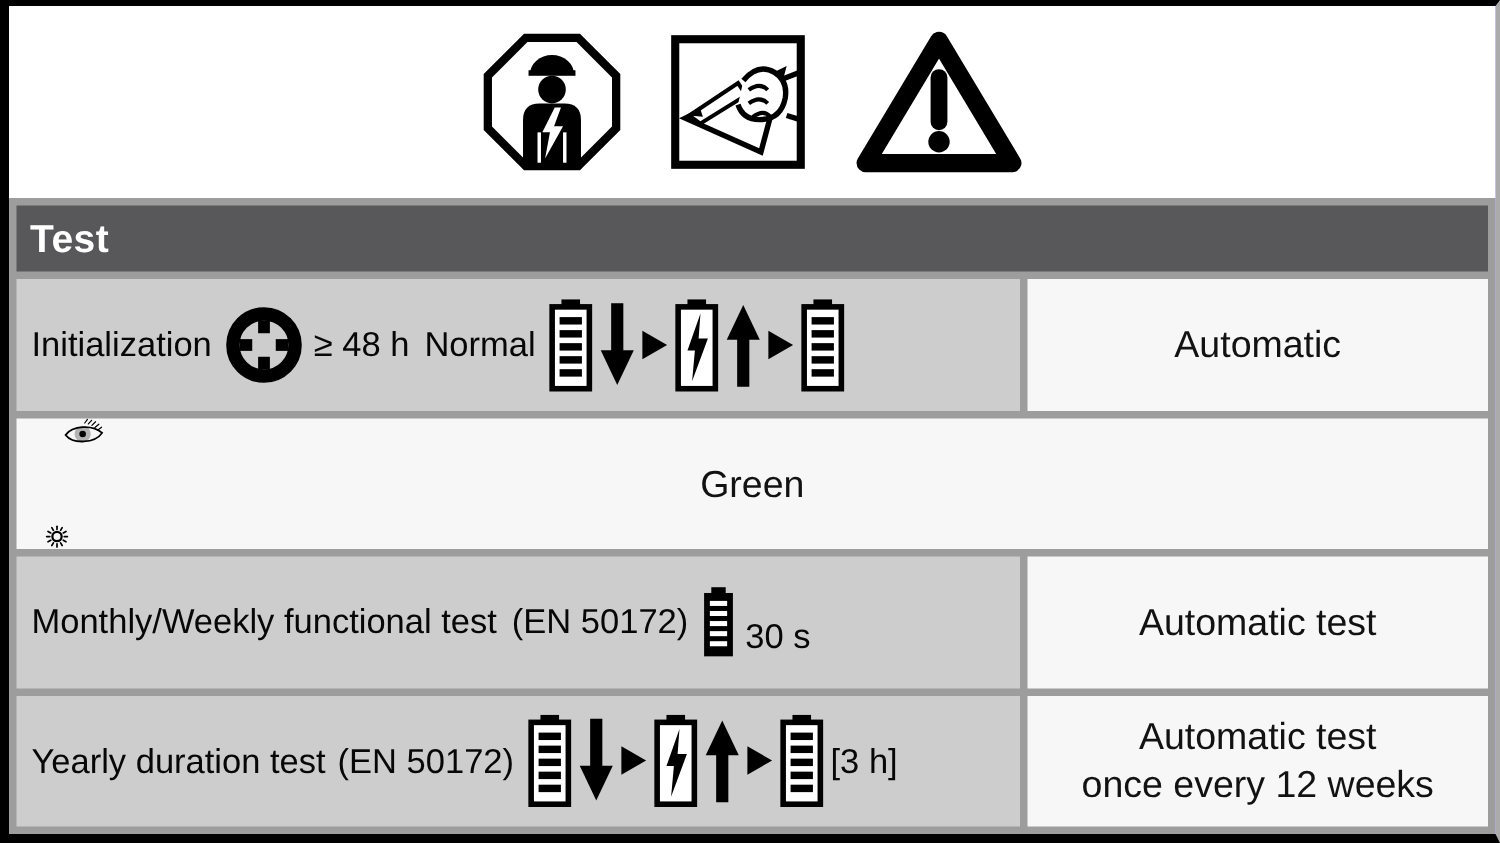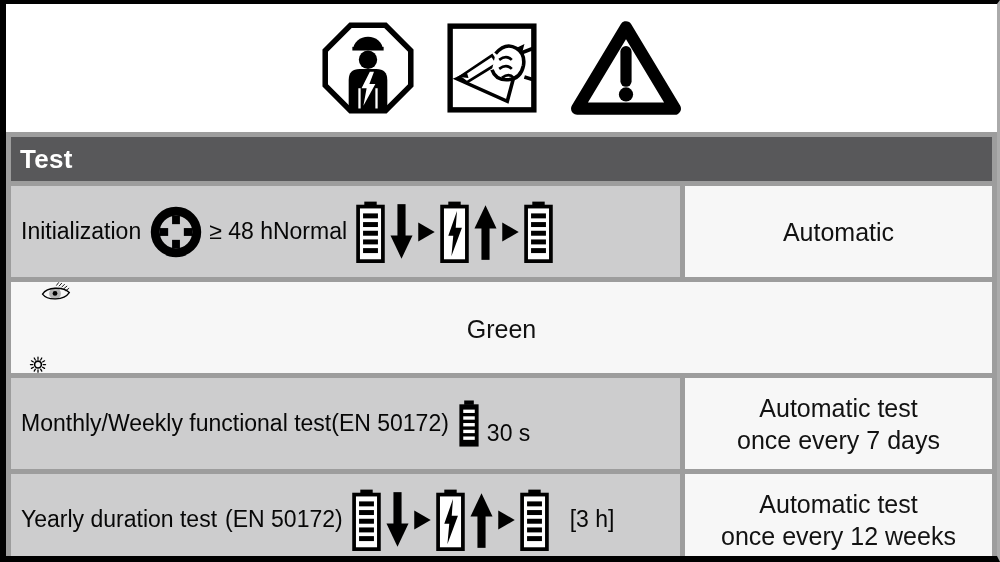--- a/index.html
+++ b/index.html
@@ -14,21 +14,21 @@
   .grid{flex:1;background:#9d9d9d;padding:5px;display:flex;flex-direction:column;gap:5px;}
   .title-bar{flex:0 0 44px;background:#58585a;color:#fff;display:flex;align-items:center;
     padding-left:9px;font-size:26px;font-weight:bold;letter-spacing:.3px;}
   .row{flex:1;display:flex;gap:5px;min-height:0;}
   .cell-left{flex:0 0 669px;background:#cdcdce;display:flex;align-items:center;
     padding-left:10px;box-sizing:border-box;font-weight:normal;font-size:23px;color:#070707;white-space:nowrap;}
   .cell-right{flex:1;background:#f7f7f7;display:flex;flex-direction:column;
     justify-content:center;font-size:25px;color:#121212;line-height:1.28;text-align:center;}
   .cell-right.horiz{flex-direction:column;gap:10px;}
   .tok{display:inline-block;}
-  .ml6{margin-left:6px;margin-top:20px;} .ml8{margin-left:8px;} .ml10{} .ml4{margin-left:20px;text-align:center;}
+  .ml6{margin-left:6px;margin-top:20px;} .ml8{margin-left:8px;} .ml10{margin-left:10px;} .ml4{margin-left:4px;text-align:center;}
   .batt-seq{display:flex;align-items:center;gap:3px;margin-left:8px;}
   svg{display:block;}
   .clock-icon{width:56px;height:56px;margin:0 5px 0 7px;}
   .batt-lg{width:31px;height:66px;}
   .batt-sm{width:24px;height:48px;}
   .arrow-ic{width:25px;height:58px;}
   .play-ic{width:19px;height:30px;}
   .eye-ic{width:90px;height:62px;}
   .sun-ic{width:54px;height:54px;}
 </style>
@@ -176,21 +176,20 @@
           <rect x="13" y="20" width="24" height="7" fill="#fff"></rect>
           <rect x="13" y="34" width="24" height="7" fill="#fff"></rect>
           <rect x="13" y="48" width="24" height="7" fill="#fff"></rect>
           <rect x="13" y="62" width="24" height="7" fill="#fff"></rect>
           <rect x="13" y="76" width="24" height="7" fill="#fff"></rect>
         </svg>
         <span class="tok ml6">30 s</span>
       </div>
       <div class="cell-right">
         <span>Automatic test</span>
-        <span>once every 7 days</span>
       </div>
     </div>
 
     <div class="row">
       <div class="cell-left">
         <span class="tok">Yearly duration test</span>
         <span class="tok ml8">(EN 50172)</span>
         <span class="batt-seq">
           <svg class="batt-lg" viewBox="0 0 50 100">
             <rect x="15" y="1" width="20" height="9" fill="#000"></rect>

